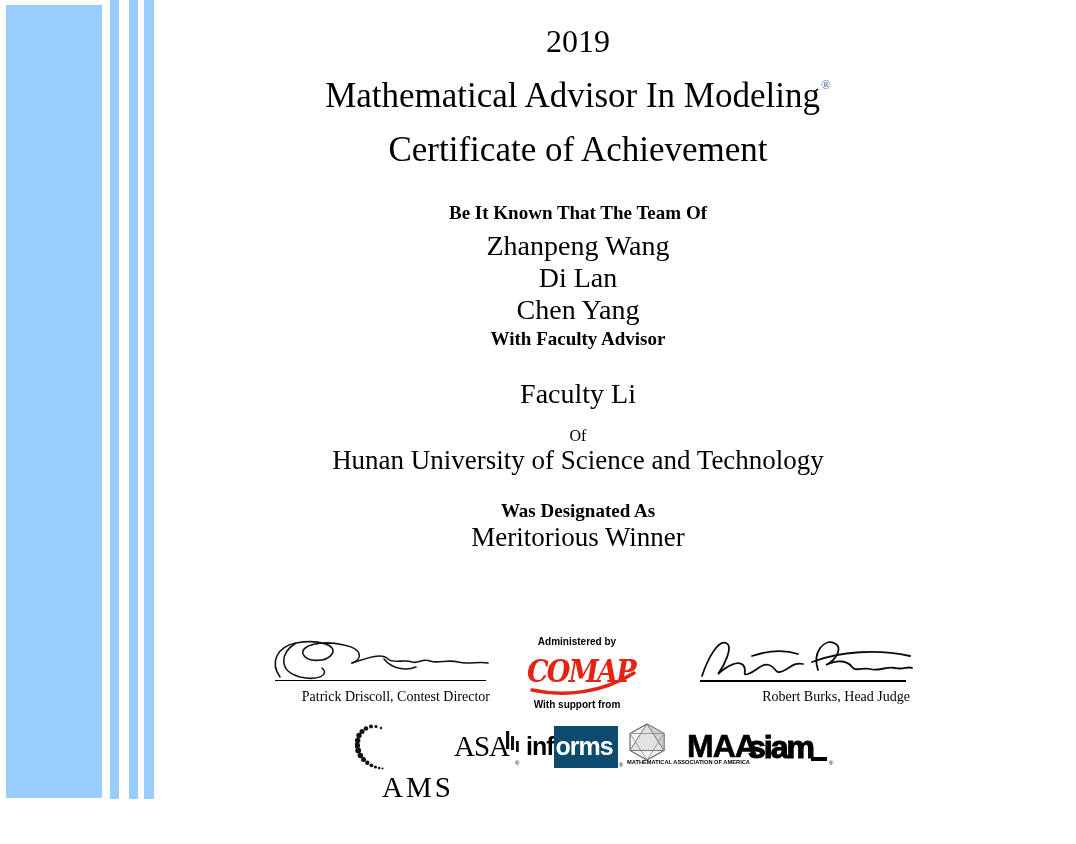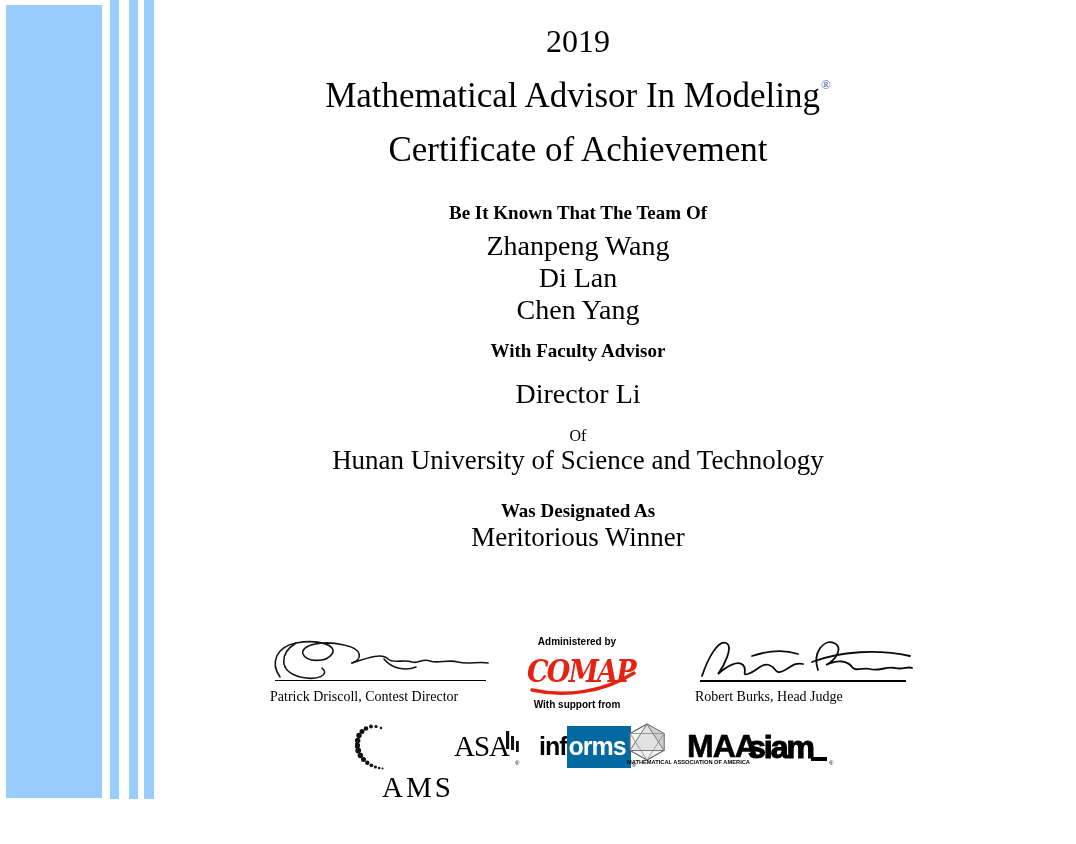--- a/index.html
+++ b/index.html
@@ -17,48 +17,48 @@
   .cline{position:absolute;left:160px;width:836px;text-align:center;line-height:1.12;white-space:nowrap;}
   .year{top:24px;font-size:32px;}
   .title1{top:76px;font-size:35px;}
   .title2{top:130px;font-size:35px;}
   .reg-sup{font-size:13px;color:#4A66B0;vertical-align:18px;margin-left:1px;}
   .small-line{font-size:19px;font-weight:bold;}
   .team-intro{top:202px;}
   .name1{top:230px;font-size:28px;}
   .name2{top:262px;font-size:28px;}
   .name3{top:294px;font-size:28px;}
-  .advisor-intro{top:340px;}
+  .advisor-intro{top:328px;}
   .advisor-name{top:378px;font-size:28px;}
   .of-line{top:427px;font-size:16px;}
   .institution{top:445px;font-size:27px;}
   .designated{top:500px;}
   .winner{top:522px;font-size:27px;}
   
   .sig-svg{position:absolute;}
   .sig-line{position:absolute;background:#000;}
   .sig-line.left{left:275px;top:680px;width:211px;height:1px;}
   .sig-line.right{left:700px;top:680px;width:206px;height:2px;}
-  .sig-label{position:absolute;text-align:left;font-size:14px;line-height:1.1;white-space:nowrap;}
+  .sig-label{position:absolute;text-align:right;font-size:14px;line-height:1.1;white-space:nowrap;}
   .sig-label.left{left:270px;top:689px;width:220px;}
   .sig-label.right{left:695px;top:689px;width:215px;}
   .admin-label{position:absolute;left:492px;width:170px;text-align:center;
     font-family:"Liberation Sans",sans-serif;font-weight:bold;font-size:10px;line-height:1.1;}
   .admin-top{top:636px;}
   .admin-bottom{top:699px;}
   
   .sponsors{position:absolute;left:355px;top:720px;width:480px;height:56px;}
   .sp{position:absolute;white-space:nowrap;}
   .ams-text{left:27px;top:10px;font-size:29px;letter-spacing:3px;margin-top:41px;}
   .asa-text{left:99px;top:10px;font-size:29px;font-weight:normal;letter-spacing:-1px;}
   .tiny-reg{font-size:6px;font-family:"Liberation Sans",sans-serif;}
   .asa-reg{left:160px;top:40px;}
   .informs{left:171px;top:6px;display:flex;align-items:flex-start;font-family:"Liberation Sans",sans-serif;}
-  .inf{font-weight:bold;font-size:25px;letter-spacing:-1px;line-height:1;margin-top:8px;margin-left:13px;}
-  .orms{background:#0369a1;color:#fff;font-weight:bold;font-size:25px;letter-spacing:-1px;line-height:1;
+  .inf{font-weight:bold;font-size:25px;letter-spacing:-1px;line-height:1;margin-top:8px;}
+  .orms{background:#0c4a6e;color:#fff;font-weight:bold;font-size:25px;letter-spacing:-1px;line-height:1;
         padding:8px 5px 9px 2px;}
   .informs-reg{font-size:6px;align-self:flex-end;margin-left:1px;}
   .maa-text{left:315px;top:8px;font-family:"Liberation Sans",sans-serif;font-weight:bold;
             font-size:32px;letter-spacing:-1px;margin-left:17px;-webkit-text-stroke:0.6px #000;}
   .maa-caption{left:272px;top:39px;font-family:"Liberation Sans",sans-serif;font-weight:bold;
                font-size:6px;letter-spacing:0;transform:scaleX(0.95);transform-origin:left top;}
   .siam-text{left:393px;top:9px;font-family:"Liberation Sans",sans-serif;font-weight:bold;
              font-size:32px;letter-spacing:-2px;-webkit-text-stroke:1.1px #000;}
   .siam-tail{left:456px;top:37px;width:16px;height:4px;background:#000;}
   .siam-reg{left:474px;top:40px;}
@@ -76,21 +76,21 @@
   <div class="cline year">2019</div>
   <div class="cline title1"><span>Mathematical Advisor In Modeling</span><span class="reg-sup">®</span></div>
   <div class="cline title2">Certificate of Achievement</div>
 
   <div class="cline small-line team-intro">Be It Known That The Team Of</div>
   <div class="cline name1">Zhanpeng Wang</div>
   <div class="cline name2">Di Lan</div>
   <div class="cline name3">Chen Yang</div>
 
   <div class="cline small-line advisor-intro">With Faculty Advisor</div>
-  <div class="cline advisor-name">Director Li</div>
+  <div class="cline advisor-name">Faculty Li</div>
   <div class="cline of-line">Of</div>
   <div class="cline institution">Hunan University of Science and Technology</div>
 
   <div class="cline small-line designated">Was Designated As</div>
   <div class="cline winner">Meritorious Winner</div>
 
   <svg class="sig-svg" style="left:266px;top:633px;" width="228" height="52" viewBox="0 0 228 52">
     <g fill="none" stroke="#141414" stroke-width="1.6" stroke-linecap="round">
       <path d="M14,44 C4,30 10,14 30,10 C52,6 72,12 66,21 C60,30 40,29 37,21 C34,12 56,7 78,12 C98,16 96,27 86,30"></path>
       <path d="M30,10 C14,20 12,38 34,44 C52,48 64,42 56,35"></path>

